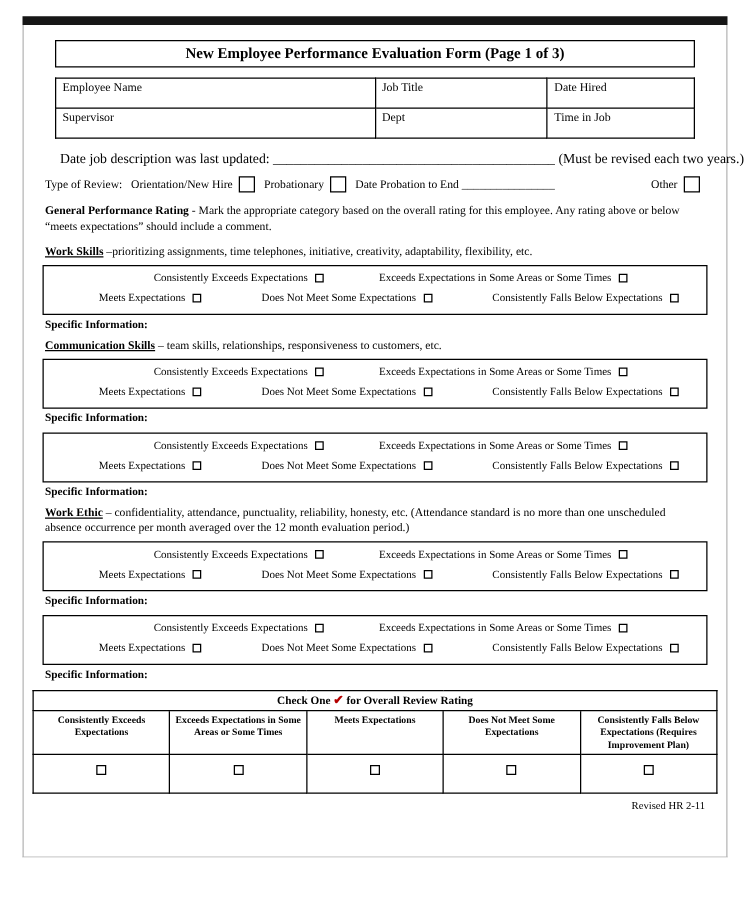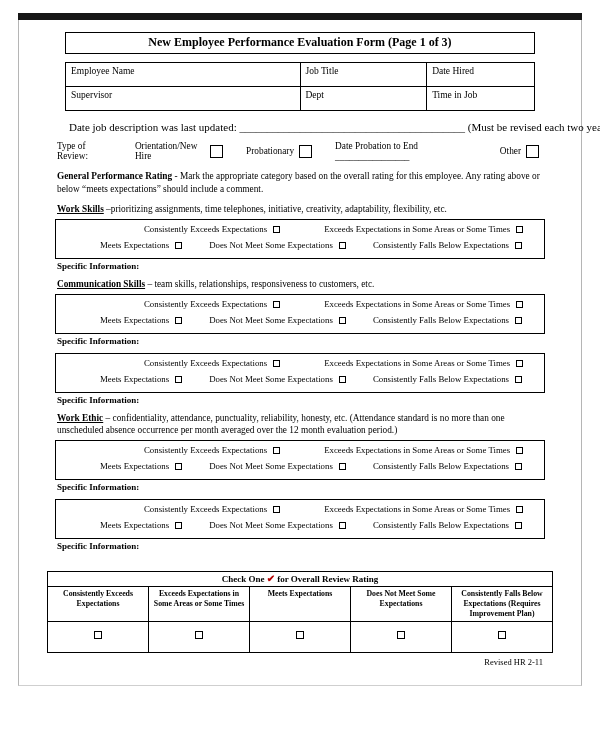--- a/index.html
+++ b/index.html
@@ -5,50 +5,50 @@
   * { box-sizing: border-box; }
   html,body { margin:0; padding:0; background:#ffffff; }
   .scan {
     position:relative; width:600px; height:730px; background:#ffffff;
     font-family:"Liberation Serif","DejaVu Serif",serif; color:#000;
   }
   .topbar { position:absolute; left:18px; right:18px; top:13px; height:7px; background:#161616; }
   .page {
     position:absolute; left:18px; right:18px; top:20px; height:666px;
     background:#fff; border-left:1px solid #b5b5b5; border-right:1px solid #b5b5b5;
-    border-bottom:1px solid #cfcfcf; padding:12px 36px 4px;
+    border-bottom:1px solid #cfcfcf; padding:12px 15px 4px;
   }
   .title-box {
     border:1px solid #000; text-align:center; font-weight:bold; font-size:12px;
     padding:2px 0 3px; margin:0 10px 8px;
   }
   .hdr-table { width:calc(100% - 20px); margin:0 10px 10px; border-collapse:collapse; }
   .hdr-table td { border:1px solid #000; font-size:9.5px; padding:3px 5px 10px; vertical-align:top; }
   .hdr-c1 { width:50%;font-family:Liberation Serif, serif; } .hdr-c2 { width:27%; } .hdr-c3 { width:23%; }
 
   .dateline { font-size:11px; margin:2px 14px 8px; white-space:nowrap; }
-  .typeline { font-size:9.3px; margin:0 2px 9px; display:flex; align-items:center; gap:23px; }
+  .typeline { font-size:9.3px; margin:0 2px 9px; display:flex; align-items:center; gap:7px; }
   .bigbox { width:13px; height:13px; border:1px solid #000; display:inline-block; flex:0 0 auto; background:#fff; }
   .grp { display:flex; align-items:center; gap:5px; }
   .grp-other { margin-left:auto; margin-right:4px; }
 
   .genpara { font-size:9.3px; line-height:1.35; margin:0 2px 8px; }
   .gen-b { font-weight:bold; }
 
   .section { margin-bottom:7px; }
   .sect-head { font-size:9.3px; line-height:1.3; margin:3px 2px 4px; }
   .sect-title { font-weight:bold; text-decoration:underline; }
   .rate-box { border:1px solid #000; padding:4px 8px 8px; font-size:8.8px; }
   .rate-line1 { display:flex; gap:44px; padding-left:80px; margin-bottom:6px; }
   .rate-line2 { display:flex; justify-content:space-between; padding:0 14px 0 36px; }
   .rate-opt { display:flex; align-items:center; gap:6px; white-space:nowrap; }
   .cb { width:7px; height:7px; border:1px solid #000; display:inline-block; flex:0 0 auto; background:#fff; }
   .spec { font-size:9px; margin:2px 2px 0;font-weight:bold; }
 
-  .overall-table { width:calc(100% + 16px); margin:20px -8px 0; border-collapse:collapse; table-layout:fixed; }
+  .overall-table { width:calc(100% + 16px); margin:8px -8px 0; border-collapse:collapse; table-layout:fixed; }
   .overall-table td { border:1px solid #000; }
   .ot-head { text-align:center; font-weight:bold; font-size:9px; padding:1px 0 2px; }
   .check { color:#b40000; font-size:10px; font-weight:bold; }
   .ot-cols td { font-weight:bold; font-size:7.8px; text-align:center; vertical-align:top; padding:2px 3px; line-height:1.25; }
   .ot-boxes td { text-align:center; padding:3px 0 9px; }
   .cb2 { width:8px; height:8px; border:1px solid #000; display:inline-block; background:#fff; }
   .overall-table td:nth-child(1){width:19%;} .overall-table .ot-cols td:nth-child(2){width:22%;}
   .overall-table .ot-cols td:nth-child(3){width:17%;} .overall-table .ot-cols td:nth-child(4){width:20%;}
   .overall-table .ot-cols td:nth-child(5){width:22%;}
 

